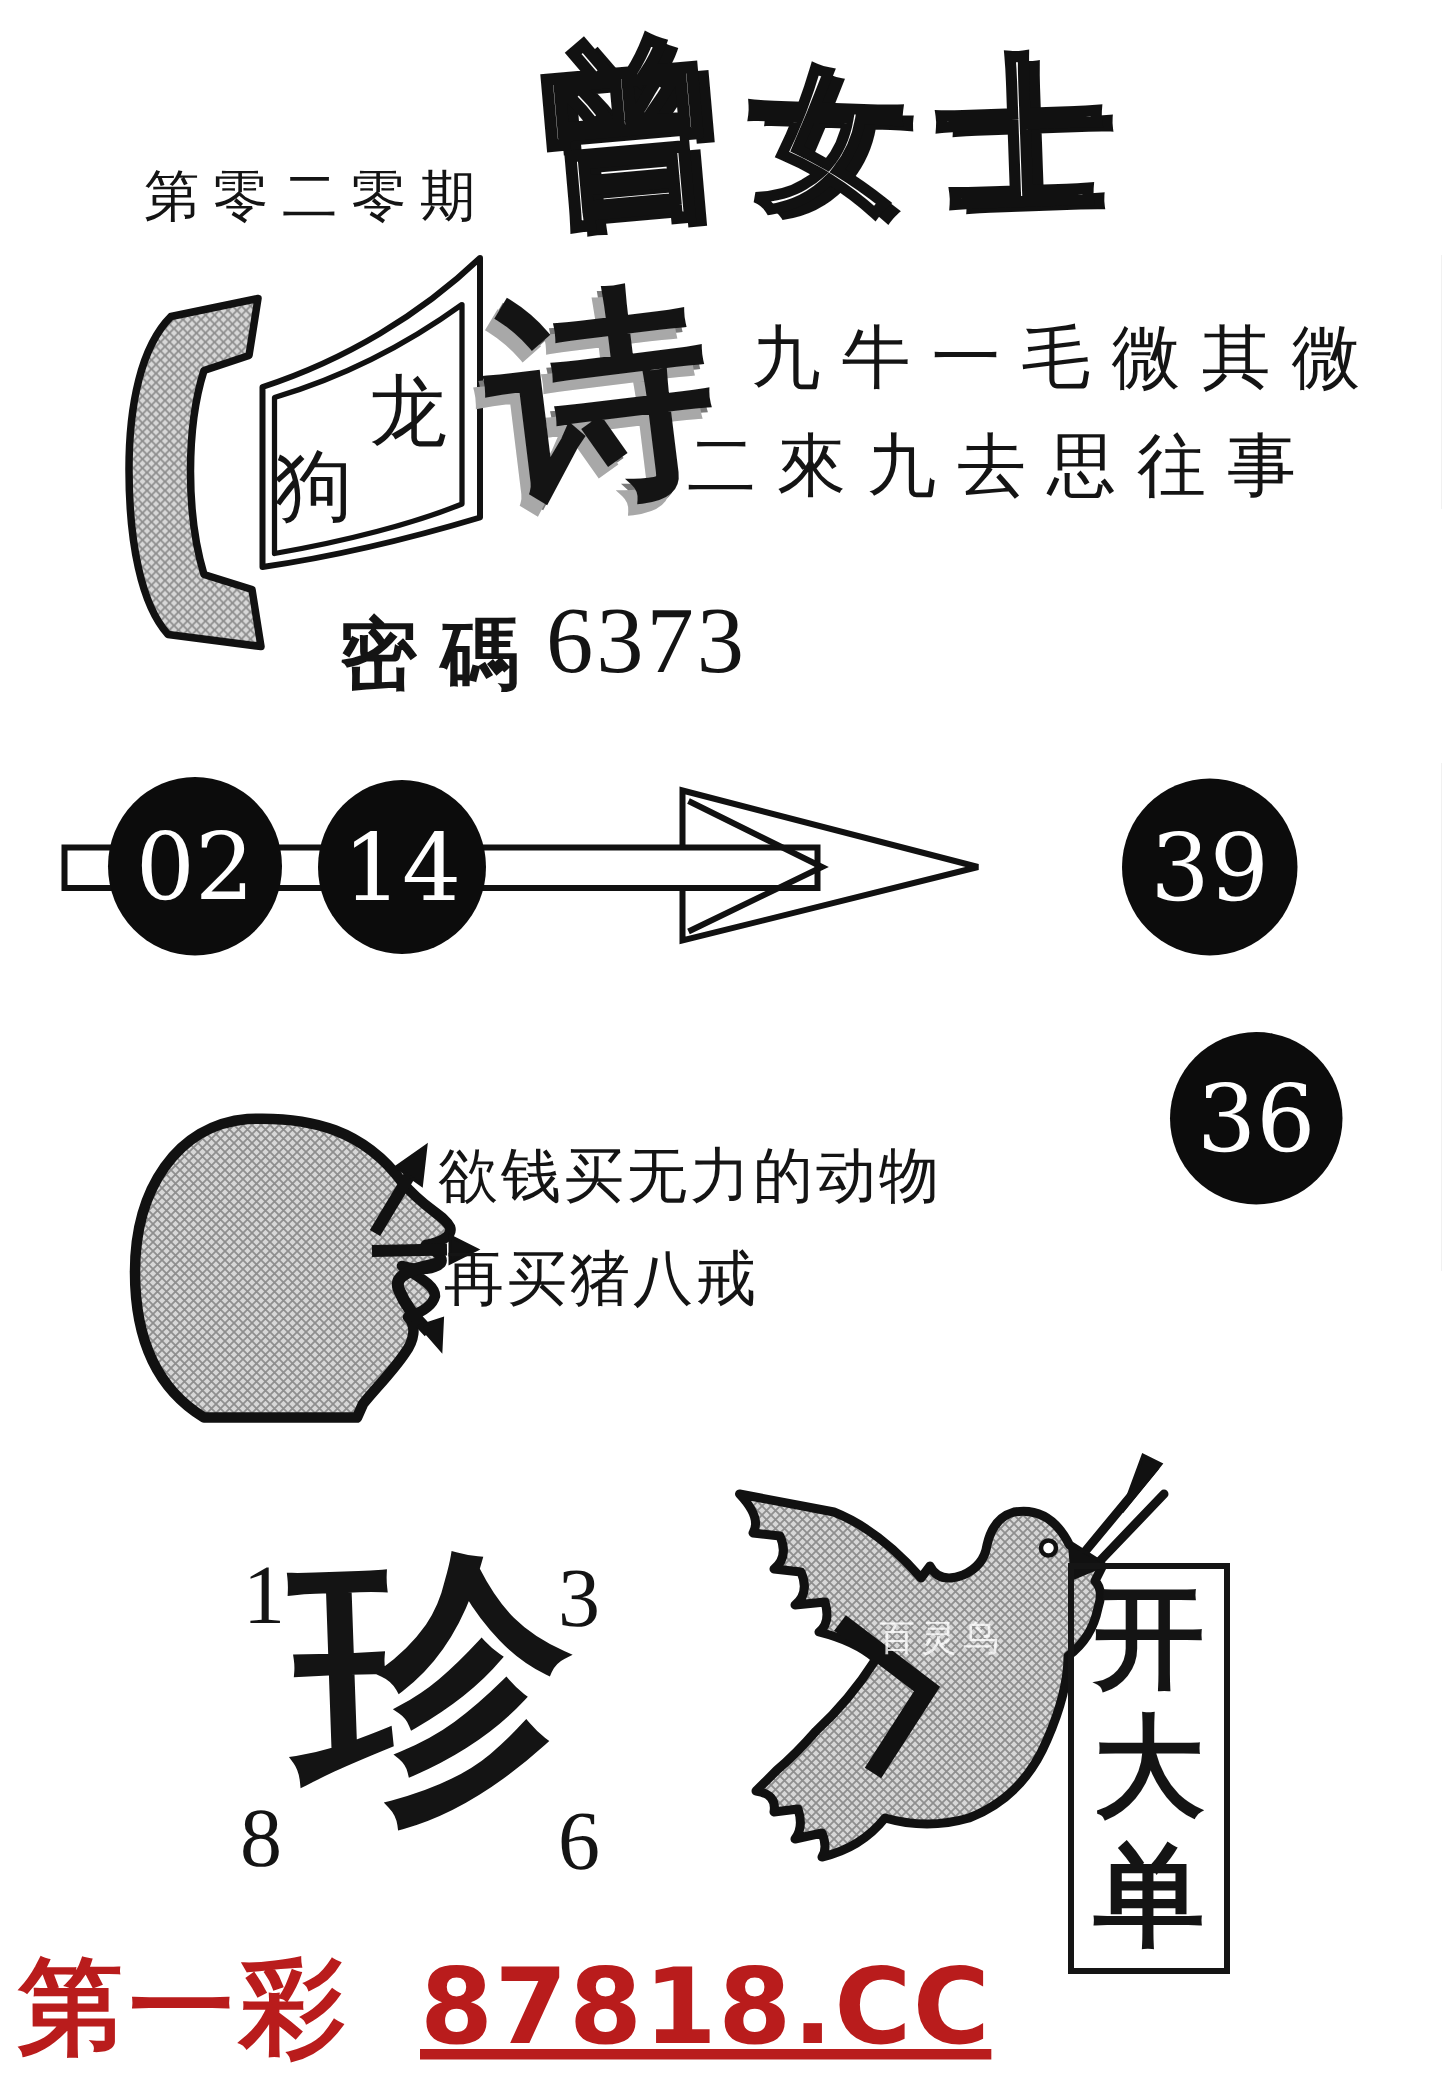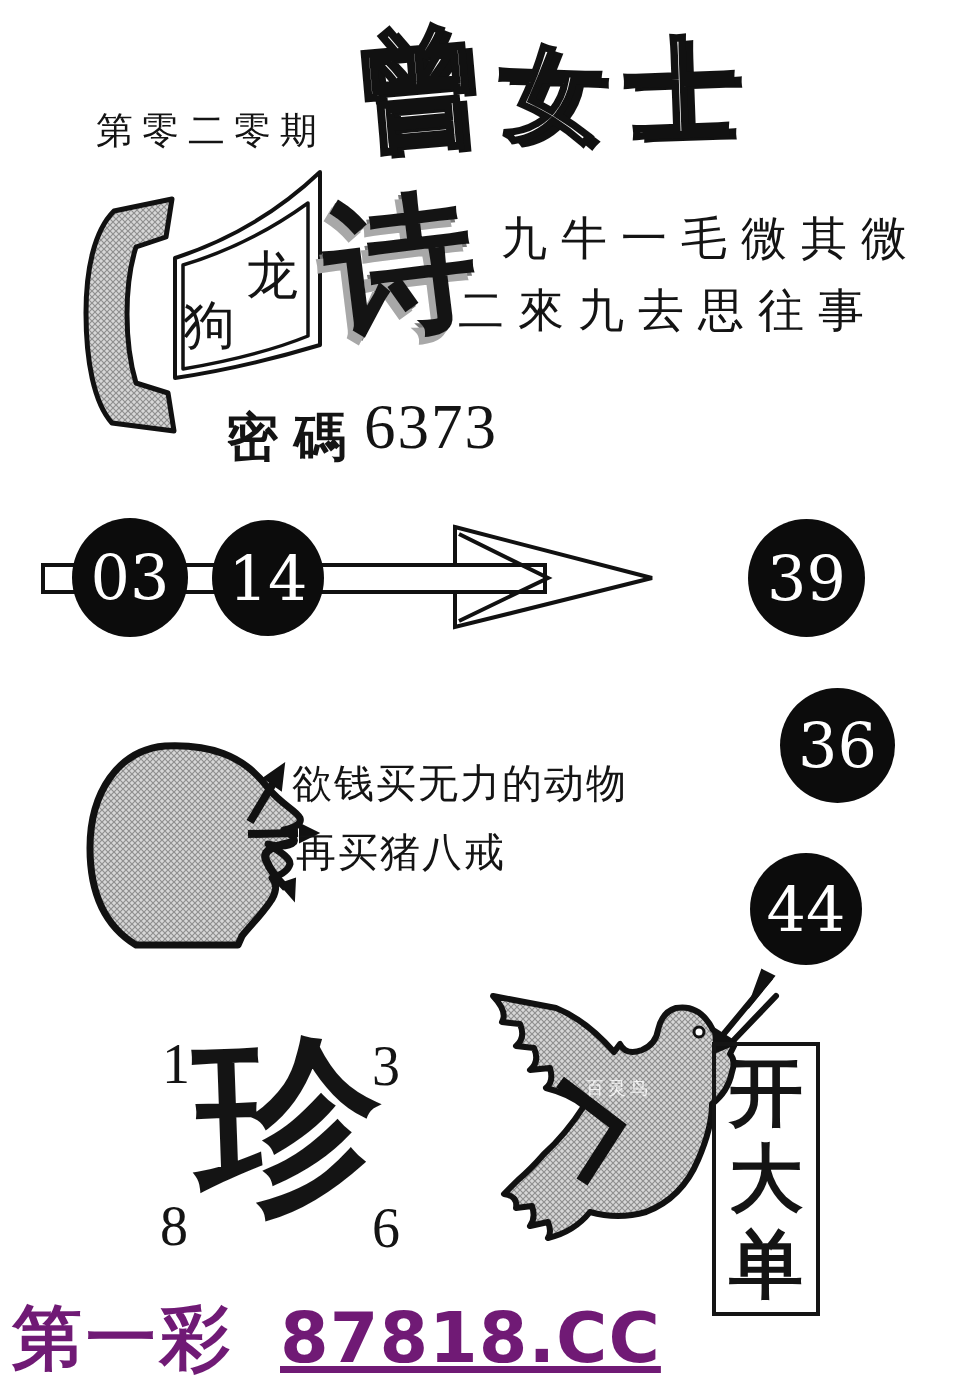--- a/index.html
+++ b/index.html
@@ -54,30 +54,30 @@
   .sp1{left:292px;top:764px;}
   .sp2{left:296px;top:833px;}
 
   
   .corner{font-size:56px;line-height:1;}
   .c1{left:162px;top:1036px;} .c3{left:372px;top:1038px;}
   .c8{left:160px;top:1198px;} .c6{left:372px;top:1200px;}
   .zhen{left:196px;top:1032px;font-size:186px;font-weight:700;line-height:1;transform:rotate(-2deg);}
 
   
-  .wm{left:586px;top:1076px;font-size:18px;letter-spacing:4px;color:rgba(255,255,255,.8);z-index:3;}
+  .wm{left:586px;top:1076px;font-size:24px;letter-spacing:4px;color:rgba(255,255,255,.8);z-index:3;}
 
   
   .vbox{left:712px;top:1042px;width:100px;height:258px;border:4px solid #151515;
         display:flex;flex-direction:column;align-items:center;justify-content:space-around;
         padding:4px 0;z-index:2;}
   .vbox span{font-size:74px;font-weight:700;line-height:1;}
 
   
-  .footer{left:12px;top:1292px;display:flex;gap:46px;align-items:baseline;color:#701a75;z-index:2;}
+  .footer{left:12px;top:1292px;display:flex;gap:46px;align-items:baseline;color:#b91c1c;z-index:2;}
   .footer .brand{font-size:70px;font-weight:800;letter-spacing:4px;}
   .footer .site{font-size:70px;font-weight:800;letter-spacing:1px;text-decoration:underline;}
 
   svg{position:absolute;overflow:visible;}
 </style>
 </head>
 <body>
 
 <div class="sheet">
 
@@ -114,25 +114,24 @@
 
   <div class="abs pw-label serif">密碼</div>
   <div class="abs pw-value serif">6373</div>
 
   <svg class="z1" style="left:30px;top:508px;" width="660" height="145" viewBox="0 0 660 145">
     <polygon points="425,19 622,70 425,119" fill="#ffffff" stroke="#111" stroke-width="4"></polygon>
     <rect x="13" y="57" width="502" height="27" fill="#ffffff" stroke="#111" stroke-width="4"></rect>
     <path d="M429,26 L518,70 L429,113" fill="none" stroke="#111" stroke-width="4"></path>
   </svg>
 
-  <div class="ball b03">03</div>
+  <div class="ball b03">02</div>
   <div class="ball b14">14</div>
   <div class="ball b23">39</div>
   <div class="ball b36">36</div>
-  <div class="ball b44">44</div>
 
   <svg class="z1" style="left:78px;top:738px;" width="540" height="215" viewBox="0 0 540 215">
     <defs>
       <pattern id="ht2" width="6" height="6" patternUnits="userSpaceOnUse">
         <rect width="6" height="6" fill="#d7d7d7"></rect>
         <path d="M0 0L6 6M6 0L0 6" stroke="#8f8f8f" stroke-width="1.2"></path>
       </pattern>
     </defs>
     <path d="M87,8 C130,6 165,16 190,50 C205,68 218,72 222,80 C224,86 216,90 206,92
              C212,96 218,100 216,104 C210,110 196,108 190,106 C198,112 212,118 212,126

